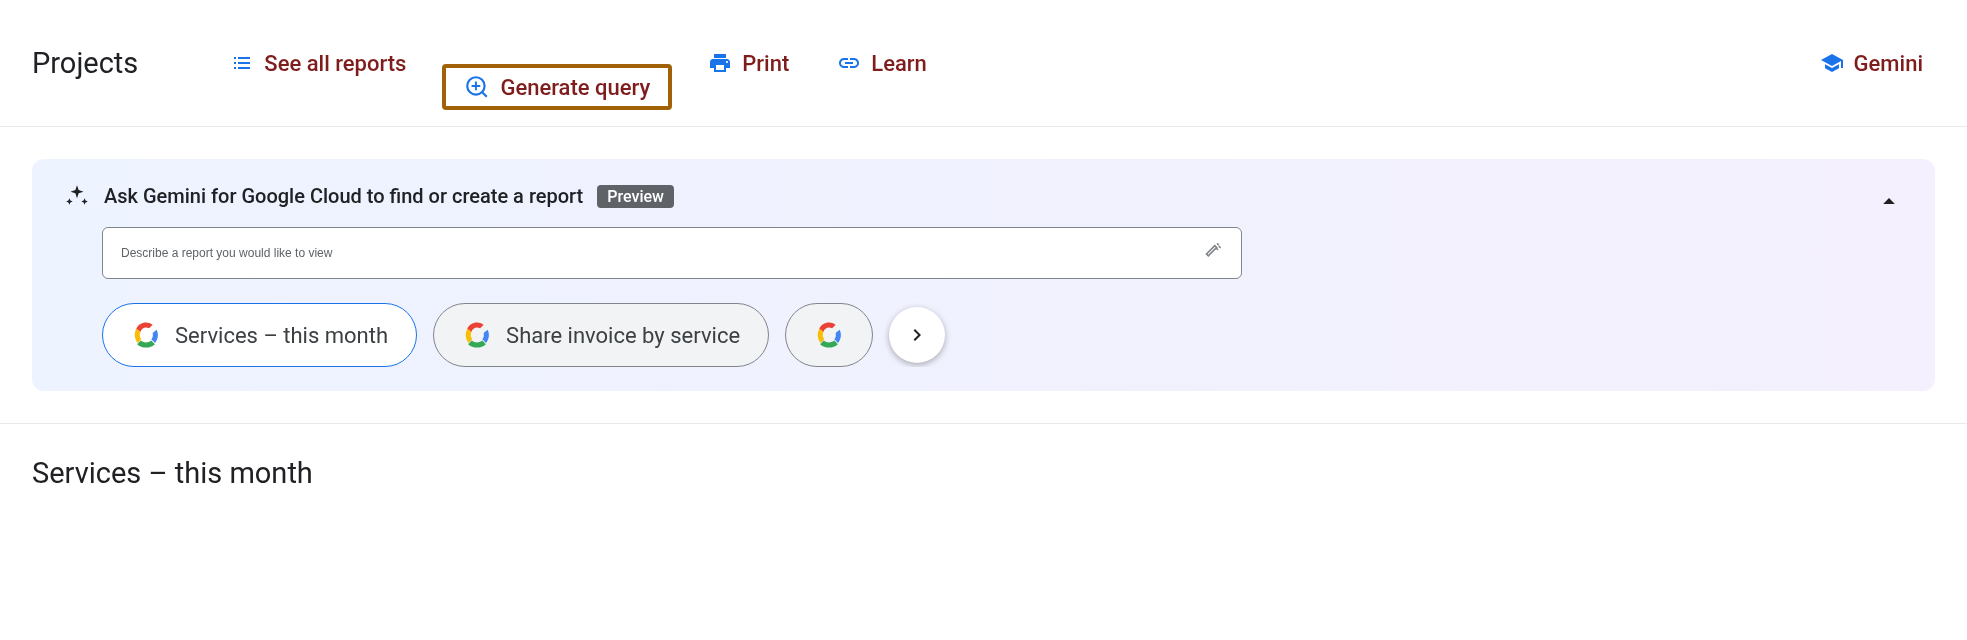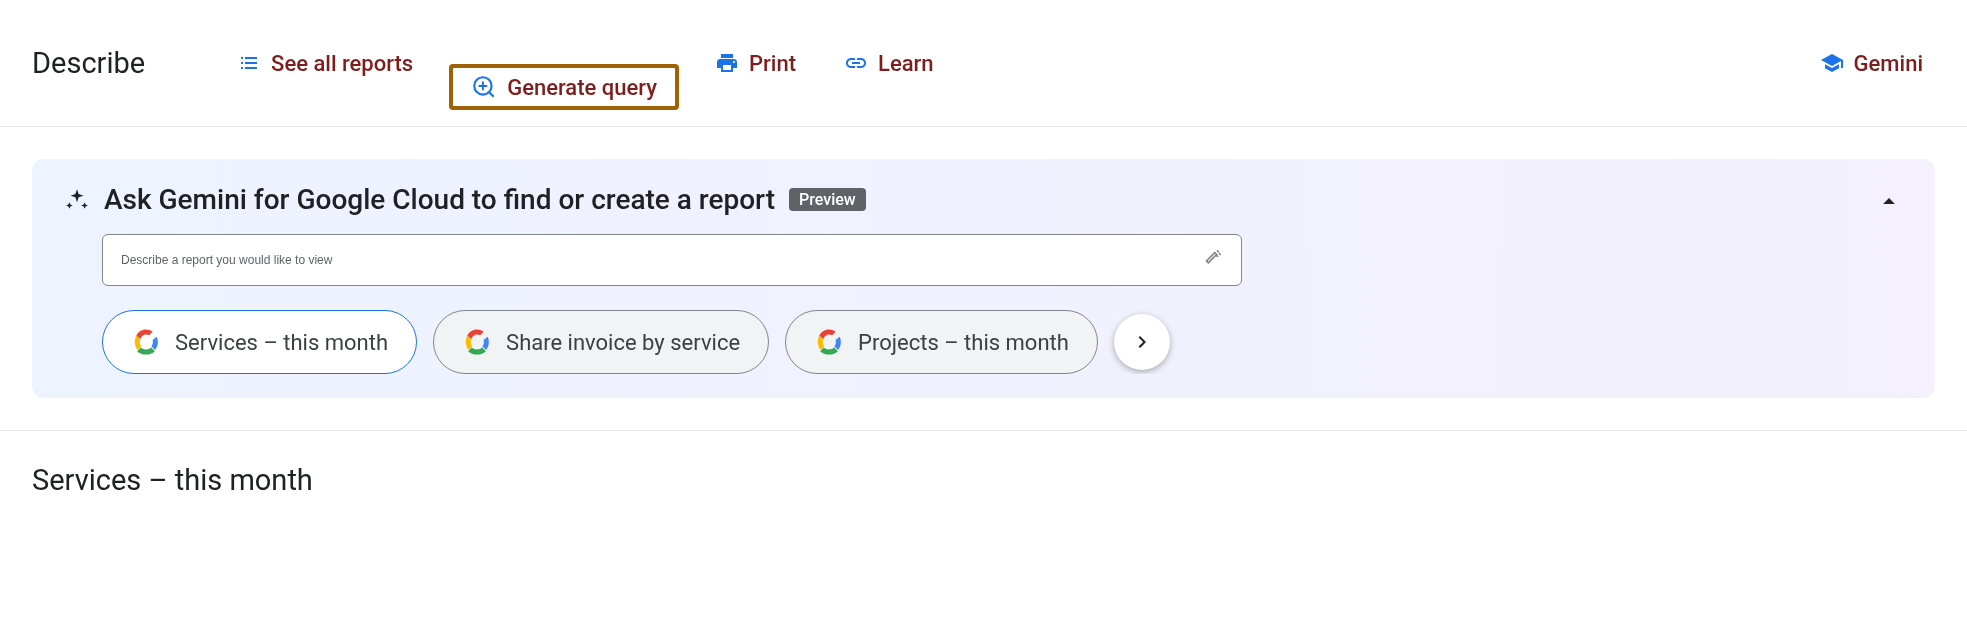--- a/index.html
+++ b/index.html
@@ -60,21 +60,21 @@
     }
     
     .gemini-header {
       display: flex;
       align-items: center;
       gap: 14px;
       margin-bottom: 18px;
     }
     
     .gemini-title {
-      font-size: 28px;
+      font-size: 20px;
       font-weight: 500;
       color: #202124;
     }
     
     .preview-badge {
       background: #5f6368;
       color: #fff;
       font-size: 16px;
       font-weight: 500;
       padding: 2px 10px;
@@ -164,21 +164,21 @@
       color: #202124;
       padding: 32px;
     }
     
     .cloud-logo { width: 30px; height: 30px; flex-shrink: 0; }
   </style>
 </head>
 <body>
 
 <div class="header">
-  <h1 class="page-title">Describe</h1>
+  <h1 class="page-title">Projects</h1>
   <div class="header-actions">
     <a class="header-link">
       <span class="icon">
         <svg width="24" height="24" viewBox="0 0 24 24" fill="#1a73e8">
             <path d="M4 6h2v2H4zm4 0h12v2H8zm-4 5h2v2H4zm4 0h12v2H8zm-4 5h2v2H4zm4 0h12v2H8z"></path>
           </svg>
       </span>
       <span>See all reports</span>
     </a>
     <a class="header-link highlighted">
@@ -271,21 +271,20 @@
     </div>
     <div class="chip">
       <span class="cloud-logo">
         <svg viewBox="0 0 24 24" width="30" height="30">
             <path fill="#EA4335" d="M14.5 6.5l2.8-2.8C15.6 2.6 13.9 2 12 2 8.5 2 5.5 4 4.2 7l3.3 2.5C8.2 7.4 10 6 12 6c.9 0 1.7.2 2.5.5z"></path>
             <path fill="#4285F4" d="M21.5 12c0-1.5-.4-3-1-4.2l-3.2 2.5c.1.5.2 1.1.2 1.7 0 1.3-.4 2.5-1.2 3.4l2.9 2.9c1.4-1.7 2.3-3.9 2.3-6.3z"></path>
             <path fill="#FBBC04" d="M7.5 9.5L4.2 7C3.4 8.5 3 10.2 3 12c0 2.4.9 4.6 2.3 6.3l2.9-2.9C7.4 14.5 7 13.3 7 12c0-.9.2-1.7.5-2.5z"></path>
             <path fill="#34A853" d="M12 18c-1.6 0-3.1-.6-4.2-1.6l-2.9 2.9C6.7 21 9.2 22 12 22s5.3-1 7.1-2.7l-2.9-2.9c-1.1 1-2.6 1.6-4.2 1.6z"></path>
           </svg>
       </span>
-      <span>Projects – this month</span>
     </div>
     <div class="scroll-btn">
       <span class="icon">
         <svg width="24" height="24" viewBox="0 0 24 24" fill="#202124">
             <path d="M8.59 16.59L13.17 12 8.59 7.41 10 6l6 6-6 6z"></path>
           </svg>
       </span>
     </div>
   </div>
 </div>

